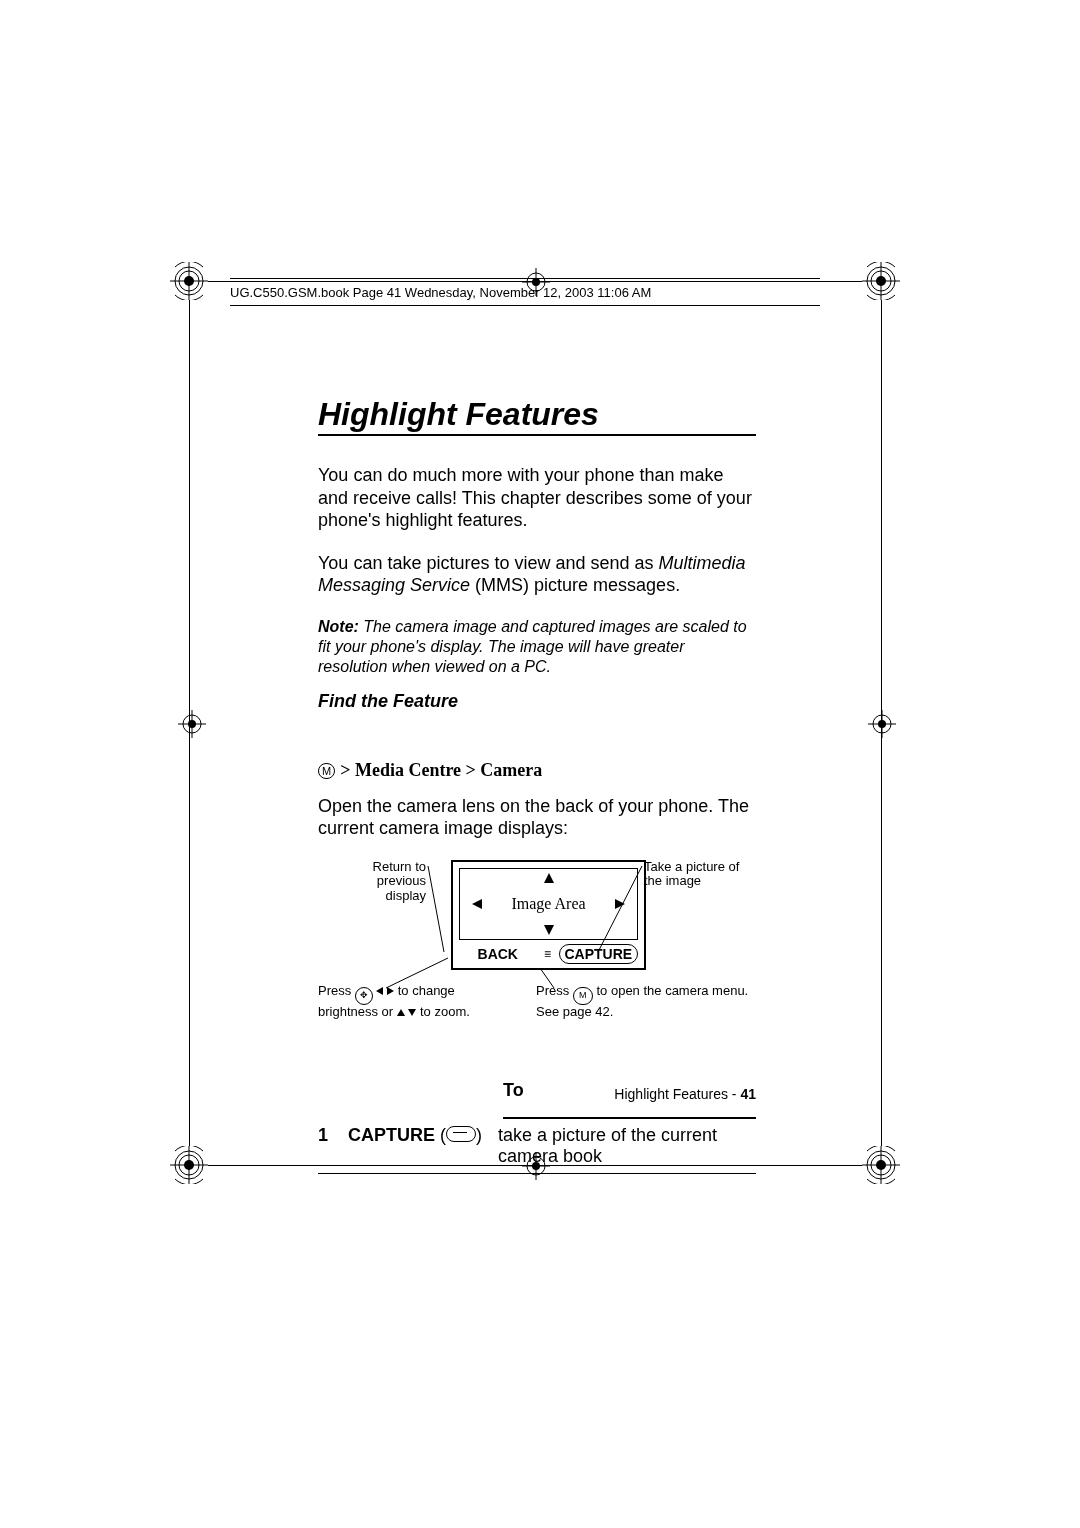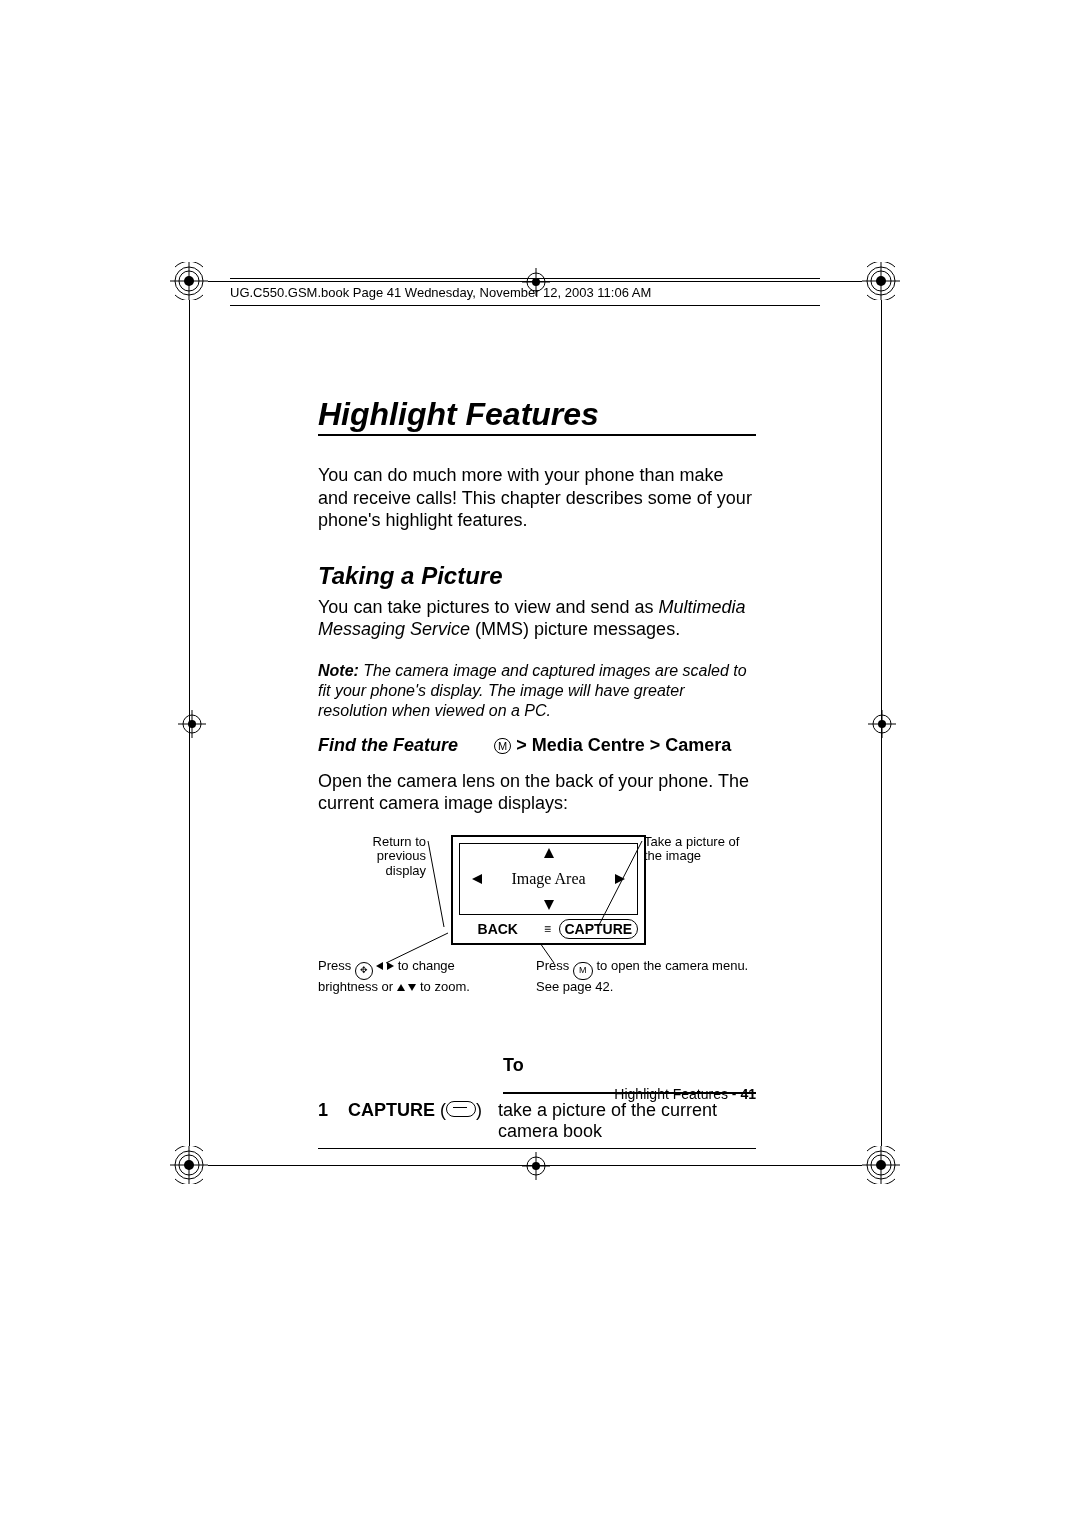--- a/index.html
+++ b/index.html
@@ -74,36 +74,36 @@
   }
   .note-p {
     font-size: 16px;
     line-height: 1.25;
     margin: 0 0 14px 0;
   }
   .note-p .lead { font-weight: bold; font-style: italic; }
   .note-p .rest { font-style: italic; }
   .find-row {
     display: flex;
-    flex-direction: row;
-    gap: 36px;
+    flex-direction: column;
+    gap: 48px;
     font-size: 18px;
     margin: 10px 0 14px 0;
   }
   .find-label { font-weight: bold; font-style: italic; }
   .find-path .menubtn {
     display: inline-block;
     border: 1px solid #000;
     border-radius: 12px;
     font-size: 11px;
     line-height: 14px;
     padding: 0 3px 0 3px;
     vertical-align: 1px;
   }
-  .find-path .bold { font-weight: bold; font-family: Liberation Sans, sans-serif; letter-spacing: 0px; }
+  .find-path .bold { font-weight: bold; font-family: Liberation Serif, serif; letter-spacing: 0px; }
   .diagram {
     position: relative;
     width: 438px;
     height: 190px;
     margin-top: 6px;
   }
   .diag-screen {
     position: absolute;
     left: 133px;
     top: 0;
@@ -314,21 +314,20 @@
 
   <div class="header-bar">
     <span class="header-text">UG.C550.GSM.book  Page 41  Wednesday, November 12, 2003  11:06 AM</span>
   </div>
 
   <div class="content">
     <h1 class="title">Highlight Features</h1>
 
     <p class="body-p">You can do much more with your phone than make and receive calls! This chapter describes some of your phone's highlight features.</p>
 
-    <h2 class="subhead">Taking a Picture</h2>
 
     <p class="body-p">
       <span>You can take pictures to view and send as </span><em>Multimedia Messaging Service</em><span> (MMS) picture messages.</span>
     </p>
 
     <p class="note-p">
       <span class="lead">Note: </span><span class="rest">The camera image and captured images are scaled to fit your phone's display. The image will have greater resolution when viewed on a PC.</span>
     </p>
 
     <div class="find-row">

